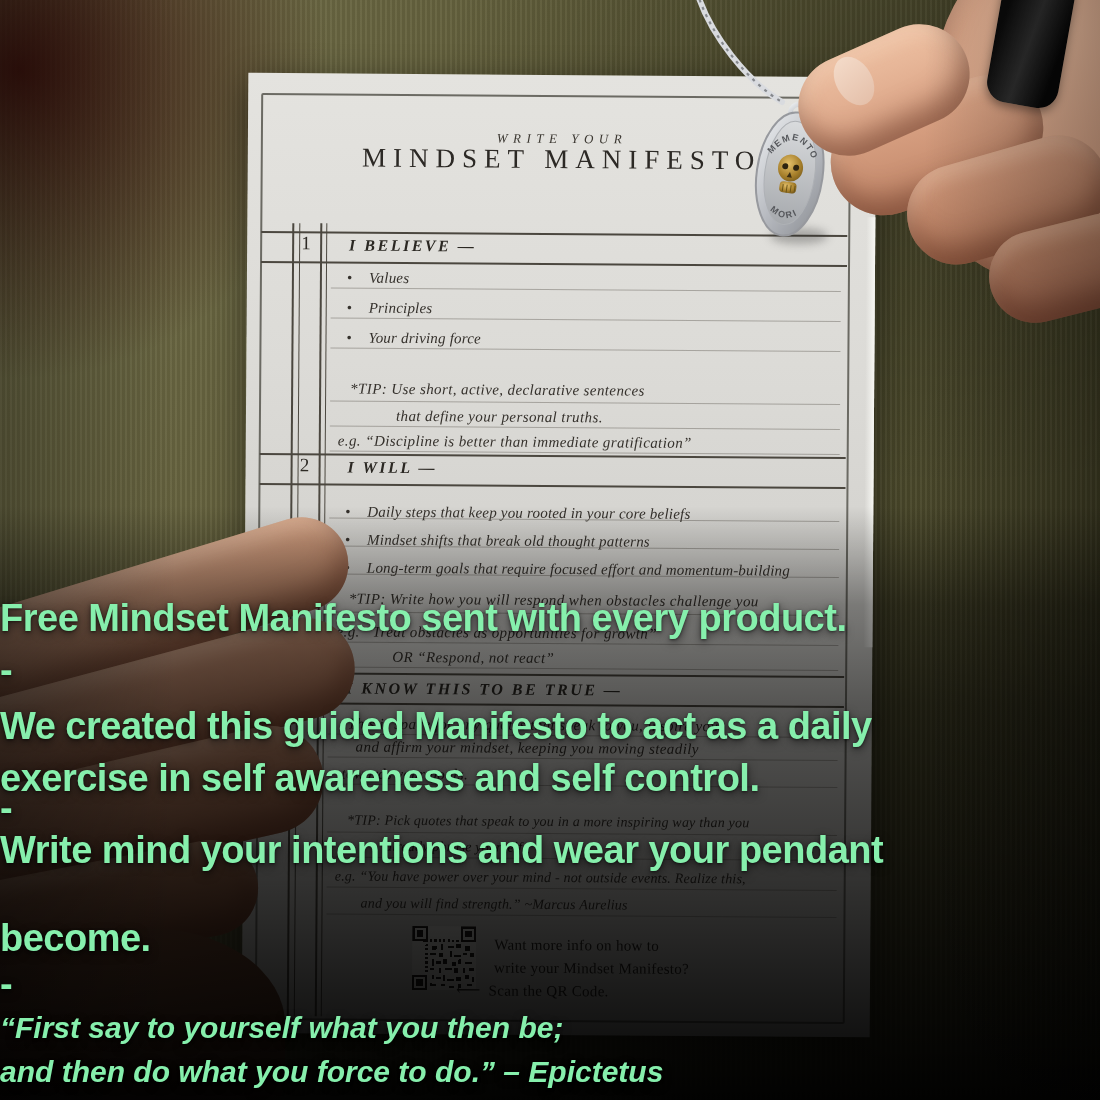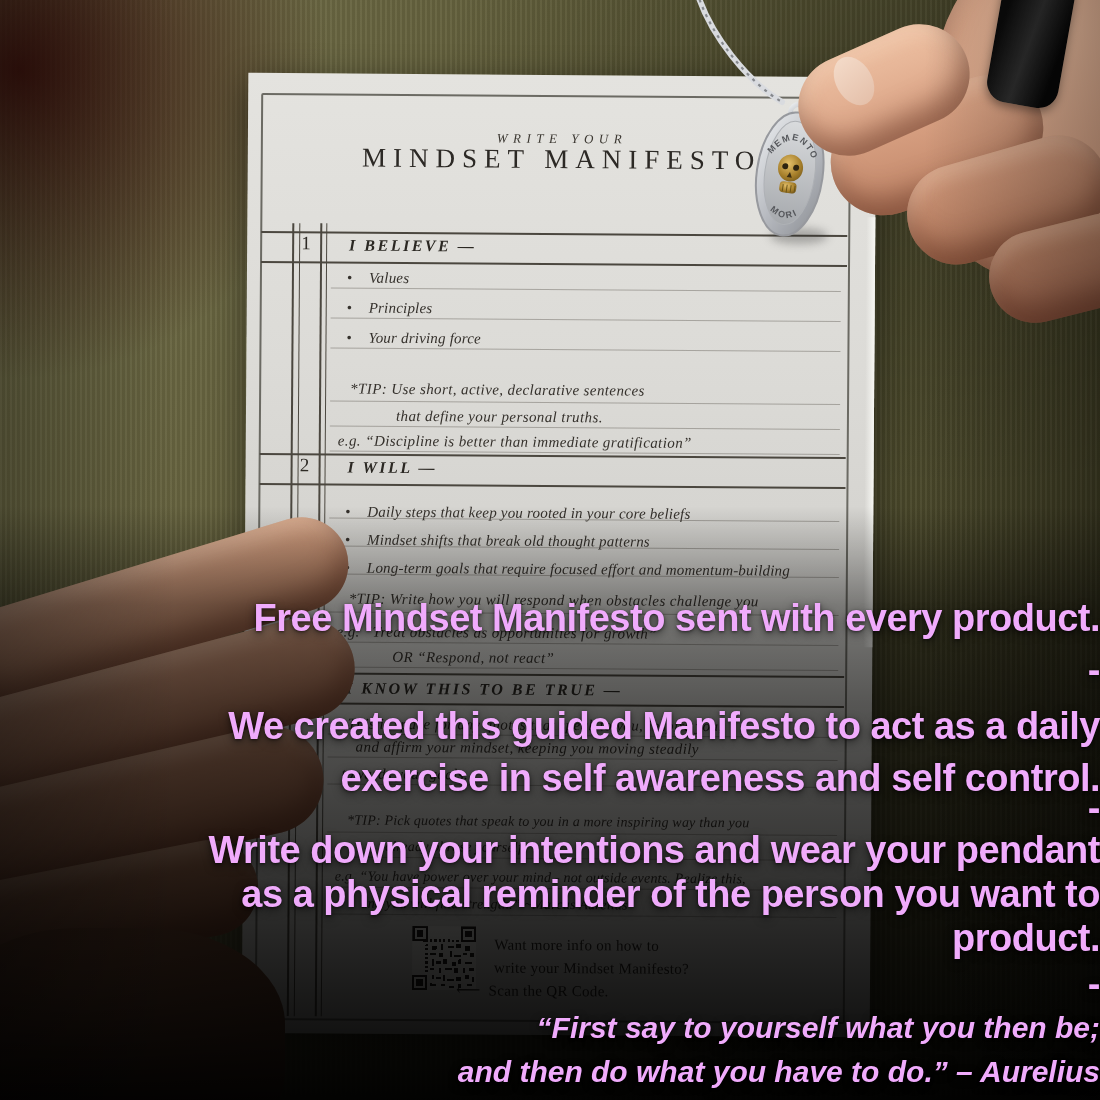--- a/index.html
+++ b/index.html
@@ -76,21 +76,21 @@
 
   
   .darken{position:absolute;inset:0;z-index:30;pointer-events:none;
     background:
       linear-gradient(90deg, rgba(0,0,0,.30), transparent 16%, transparent 84%, rgba(0,0,0,.30)),
       linear-gradient(180deg, rgba(0,0,0,0) 0%, rgba(0,0,0,0) 46%, rgba(0,0,0,.42) 55%,
         rgba(0,0,0,.58) 64%, rgba(0,0,0,.70) 76%, rgba(0,0,0,.86) 90%, rgba(0,0,0,.97) 100%);}
 
   
   .overlay{position:absolute;inset:0;z-index:40;}
-  .ol{position:absolute;left:0;width:100%;text-align:right;color:#f0abfc;font-weight:bold;
+  .ol{position:absolute;left:0;width:100%;text-align:left;color:#86efac;font-weight:bold;
       font-size:38px;letter-spacing:-.5px;line-height:44px;
       text-shadow:0 3px 10px rgba(0,0,0,.6),0 1px 3px rgba(0,0,0,.55);}
   .dash{font-size:38px;}
   .quote{font-style:italic;font-size:30px;letter-spacing:0;}
 </style>
 </head>
 <body>
 
 <div class="scene">
 
@@ -294,20 +294,19 @@
   <div class="limb black-ring"></div>
 
   <div class="darken"></div>
 
   <div class="overlay">
     <div class="ol" style="top:596px">Free Mindset Manifesto sent with every product.</div>
     <div class="ol dash" style="top:648px">-</div>
     <div class="ol" style="top:704px">We created this guided Manifesto to act as a daily</div>
     <div class="ol" style="top:756px">exercise in self awareness and self control.</div>
     <div class="ol dash" style="top:786px">-</div>
-    <div class="ol" style="top:828px">Write down your intentions and wear your pendant</div>
-    <div class="ol" style="top:872px">as a physical reminder of the person you want to</div>
-    <div class="ol" style="top:916px">product.</div>
+    <div class="ol" style="top:828px">Write mind your intentions and wear your pendant</div>
+    <div class="ol" style="top:916px">become.</div>
     <div class="ol dash" style="top:962px">-</div>
     <div class="ol quote" style="top:1006px">“First say to yourself what you then be;</div>
-    <div class="ol quote" style="top:1050px">and then do what you have to do.” – Aurelius</div>
+    <div class="ol quote" style="top:1050px">and then do what you force to do.” – Epictetus</div>
   </div>
 </div>
 
 </body></html>

